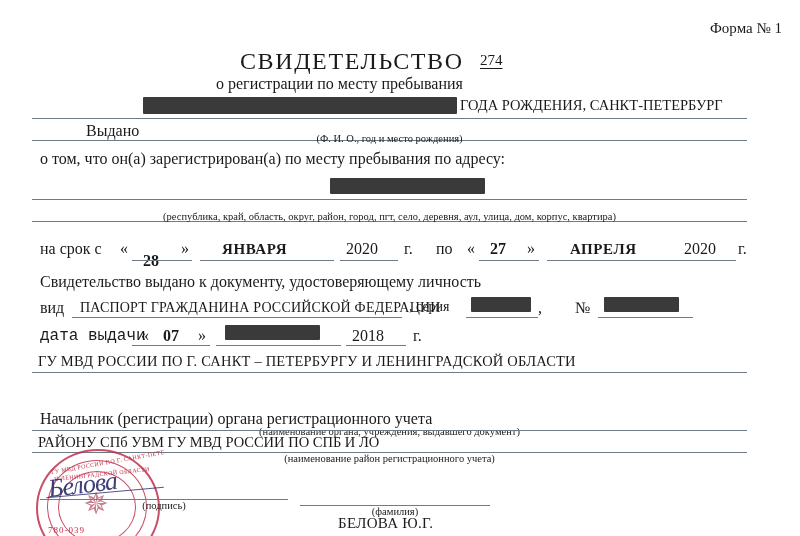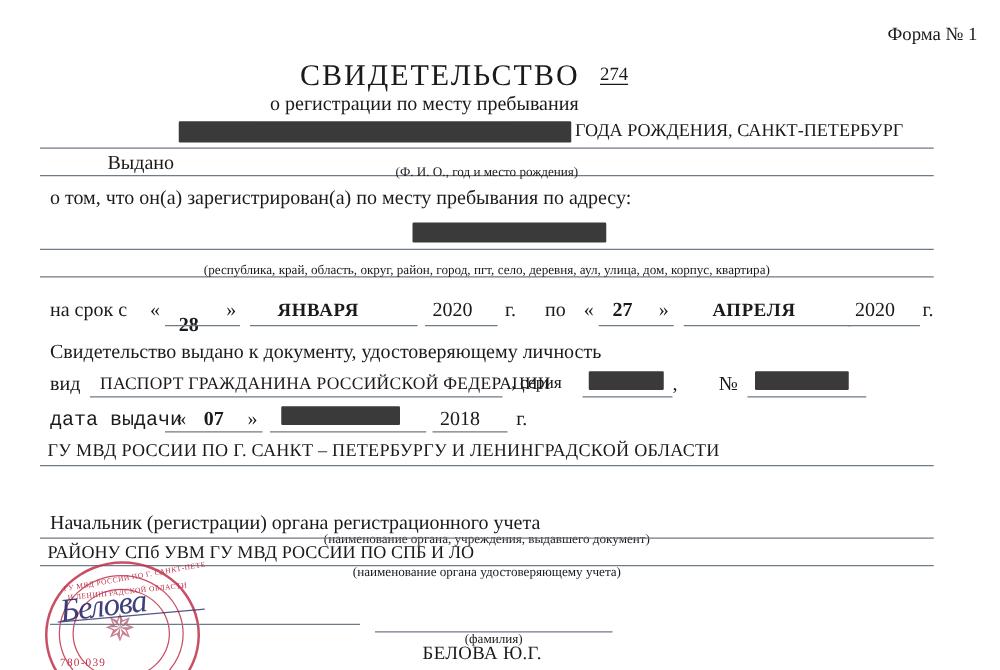--- a/index.html
+++ b/index.html
@@ -211,34 +211,35 @@
   <div class="rule" style="top:345px; left:346px; width:60px;"></div>
 
   <div class="abs" style="top:353px; left:38px; font-size:14.5px; letter-spacing:.2px;">ГУ  МВД  РОССИИ  ПО  Г. САНКТ – ПЕТЕРБУРГУ  И  ЛЕНИНГРАДСКОЙ ОБЛАСТИ</div>
   <div class="rule" style="top:372px; left:32px; width:715px;"></div>
   <div class="abs caption" style="top:394px; left:32px; width:715px;margin-top:32px;">(наименование органа, учреждения, выдавшего документ)</div>
 
   <div class="abs row-label" style="top:410px; left:40px;">Начальник (регистрации) органа регистрационного учета</div>
   <div class="rule" style="top:430px; left:32px; width:715px;"></div>
   <div class="abs" style="top:434px; left:38px; font-size:14.5px;">РАЙОНУ СПб УВМ  ГУ  МВД  РОССИИ  ПО СПБ  И  ЛО</div>
   <div class="rule" style="top:452px; left:32px; width:715px;"></div>
-  <div class="abs caption" style="top:453px; left:32px; width:715px;">(наименование органа удостоверяющему учета)</div>
+  <div class="abs caption" style="top:453px; left:32px; width:715px;">(наименование район регистрационного учета)</div>
 
   <div class="seal">
     <div class="seal-ellipse"></div>
     <div class="seal-ellipse inner"></div>
     <div class="seal-ellipse inner2"></div>
     <div class="seal-text" style="left:16px; top:10px; transform:rotate(-10deg);">ГУ МВД РОССИИ ПО Г. САНКТ-ПЕТЕРБУРГУ</div>
     <div class="seal-text" style="left:20px; top:24px; transform:rotate(-6deg);">И ЛЕНИНГРАДСКОЙ ОБЛАСТИ</div>
     <div class="seal-center-glyph">✵</div>
     <div class="seal-bottom">780-039</div>
   </div>
 
   <div class="signature">Белова</div>
   <div class="strike" style="left:46px; top:492px; width:118px; transform:rotate(-5deg);"></div>
 
   <div class="rule" style="top:499px; left:40px; width:248px;"></div>
+  <div class="abs caption" style="top:500px; left:40px; width:248px;">(подпись)</div>
 
   <div class="abs" style="top:487px; left:338px; font-size:15px; letter-spacing:.3px;margin-top:28px;">БЕЛОВА Ю.Г.</div>
   <div class="rule" style="top:505px; left:300px; width:190px;"></div>
   <div class="abs caption" style="top:506px; left:300px; width:190px;">(фамилия)</div>
 
 </div>
 
 </body></html>

